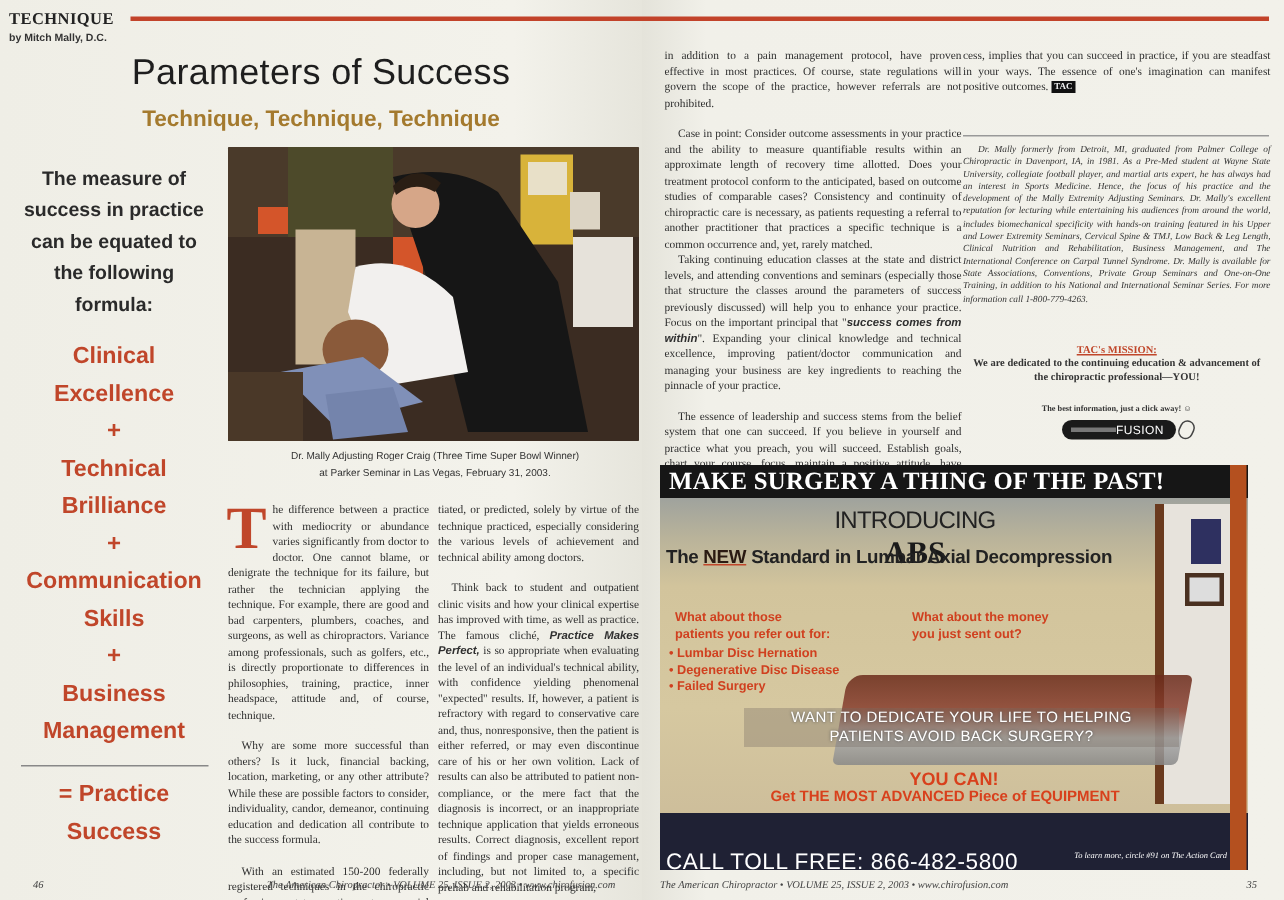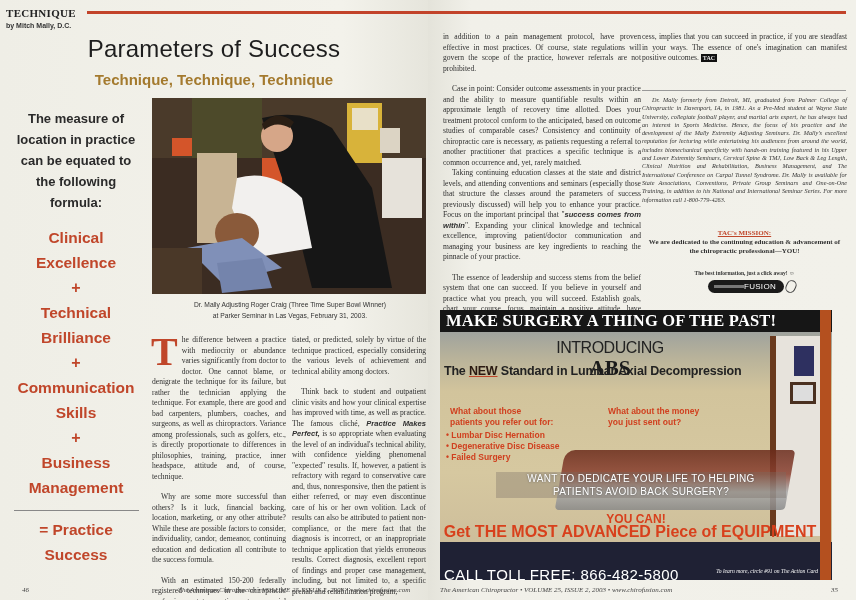--- a/index.html
+++ b/index.html
@@ -44,21 +44,21 @@
 .ad-head{position:absolute;left:0;top:0;width:460px;height:22px;background:#161616;color:#fff;font-family:"Liberation Serif",serif;font-weight:bold;font-size:16.5px;line-height:22px;padding-left:6px;letter-spacing:.2px}
 .ad-intro{position:absolute;left:100px;top:29px;width:140px;text-align:center;font-family:"Liberation Sans",sans-serif;font-size:16px;color:#222;letter-spacing:-.5px}
 .ad-abs{position:absolute;left:100px;top:46px;width:140px;text-align:center;font-family:"Liberation Serif",serif;font-weight:bold;font-size:21px;color:#1a1a1a}
 .ad-std{position:absolute;left:4px;top:54px;font-family:Liberation Sans, sans-serif;font-size:12.5px;font-weight:bold;color:#222;letter-spacing:-.2px}
 .ad-std .new{color:#2a1a12;text-decoration:underline;text-decoration-color:#c0462a}
 .ad-q1{position:absolute;left:10px;top:96px;font-family:"Liberation Sans",sans-serif;font-weight:bold;font-size:8.5px;line-height:11px;color:#d0401f;}
 .ad-q2{position:absolute;left:168px;top:96px;font-family:"Liberation Sans",sans-serif;font-weight:bold;font-size:8.5px;line-height:11px;color:#d0401f}
 .ad-list{position:absolute;left:6px;top:120px;font-family:"Liberation Sans",sans-serif;font-weight:bold;font-size:8.5px;line-height:11px;color:#d0401f}
 .ad-want{position:absolute;left:56px;top:162px;width:290px;text-align:center;font-family:"Liberation Sans",sans-serif;font-size:10px;line-height:13px;color:#fff;letter-spacing:.3px;text-shadow:0 0 2px #555;background:rgba(120,110,100,.35)}
 .ad-can{position:absolute;left:0;top:203px;width:392px;text-align:center;font-family:"Liberation Sans",sans-serif;font-weight:bold;font-size:12px;line-height:13px;color:#d8401c}
-.ad-can2{position:absolute;left:0;top:215px;width:380px;text-align:center;font-family:"Liberation Sans",sans-serif;font-weight:bold;font-size:16px;line-height:13px;color:#d8401c}
+.ad-can2{position:absolute;left:0;top:215px;width:380px;text-align:center;font-family:"Liberation Sans",sans-serif;font-weight:bold;font-size:10px;line-height:13px;color:#d8401c}
 .ad-bottom{position:absolute;left:0;top:232px;width:392px;height:38px;background:#1f2134}
 .ad-much{position:absolute;left:0;top:233px;width:380px;text-align:center;font-family:"Liberation Sans",sans-serif;font-weight:bold;font-style:italic;font-size:17px;color:#e04020;text-shadow:0 0 3px #fff,0 0 1px #fff}
 .ad-call{position:absolute;left:4px;top:256px;font-family:"Liberation Sans",sans-serif;font-size:15px;color:#fff;letter-spacing:.4px}
 .ad-learn{position:absolute;right:14px;top:258px;font-family:"Liberation Serif",serif;font-style:italic;font-size:5.6px;color:#fff}
 .ad-machine{position:absolute;left:330px;top:26px;width:58px;height:200px;background:#e7e3dc;border-left:6px solid #6a3a1e}
 .ad-machine .scr{position:absolute;left:18px;top:10px;width:20px;height:30px;background:#2e3060}
 .ad-machine .win{position:absolute;left:14px;top:46px;width:26px;height:22px;border:3px solid #4a3020;background:#ddd}
 .ad-table{position:absolute;left:120px;top:140px;width:230px;height:60px;background:linear-gradient(180deg,#6a2a1a,#8a4030 40%,#aaa 70%,#888);border-radius:10px 4px 4px 4px;transform:skewX(-10deg);opacity:.85}
 </style>
 </head>
@@ -67,21 +67,21 @@
 <div class="page pl">
   <div class="section">TECHNIQUE</div>
   <div class="rule-l"></div>
   <div class="byline">by Mitch Mally, D.C.</div>
   <div class="title">Parameters of Success</div>
   <div class="subtitle">Technique, Technique, Technique</div>
 
   <div class="sidebar">
     <div class="intro">
       <div>The measure of</div>
-      <div>location in practice</div>
+      <div>success in practice</div>
       <div>can be equated to</div>
       <div>the following</div>
       <div>formula:</div>
     </div>
     <div class="formula">
       <div>
         <div>Clinical</div>
         <div>Excellence</div>
       </div>
       <div class="plus">+</div>

